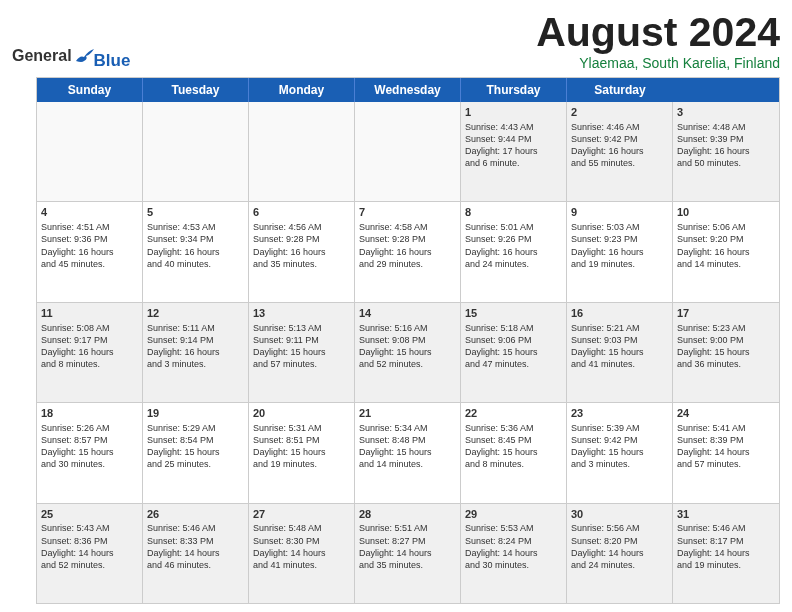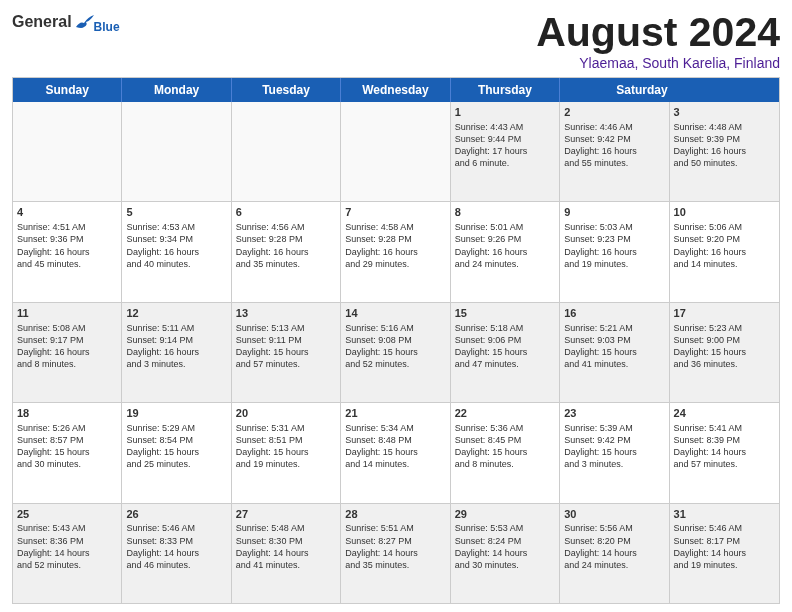--- a/index.html
+++ b/index.html
@@ -13,81 +13,82 @@
     .page {
       width: 792px;
       height: 612px;
       padding: 10px 12px 8px 12px;
       display: flex;
       flex-direction: column;
     }
     .header {
       display: flex;
       justify-content: space-between;
-      align-items: flex-start;
+      align-items: flex-end;
       margin-bottom: 6px;
     }
     .logo {
       display: flex;
       flex-direction: column;
       align-items: flex-start;
     }
     .logo-text {
       display: flex;
       align-items: center;
     }
     .logo-general {
       font-size: 16px;
       font-weight: bold;
       color: #333;
     }
     .logo-blue {
-      font-size: 12px;
+      font-size: 17px;
       font-weight: bold;
       color: #1a5fb4;
       margin-top: 10px;
     }
     .logo-bird {
       width: 20px;
       height: 18px;
       margin-left: 2px;
     }
     .title-block {
       text-align: right;
     }
     .month-year {
       font-size: 41px;
       font-weight: bold;
       color: #222;
       line-height: 1.1;
     }
     .location {
       font-size: 14px;
-      color: #4c1d95;
+      color: #15803d;
     }
     .calendar {
       flex: 1;
       display: flex;
       flex-direction: column;
       border: 1px solid #ccc;
+      margin-left: 24px;
     }
     .cal-header {
       display: grid;
       grid-template-columns: repeat(7, 1fr);
       background: #1a5fb4;
     }
     .cal-header-cell {
       color: #fff;
       font-size: 12px;
       font-weight: bold;
       text-align: center;
       padding: 5px 2px;
       border-right: 1px solid #4a7fd4;
     }
-    .cal-header-cell:last-child { border-right: none; text-align: right; }
+    .cal-header-cell:last-child { border-right: none; }
     .cal-body {
       flex: 1;
       display: flex;
       flex-direction: column;
     }
     .cal-row {
       display: grid;
       grid-template-columns: repeat(7, 1fr);
       flex: 1;
       border-bottom: 1px solid #ccc;
@@ -132,22 +133,22 @@
     </div>
     <div class="title-block">
       <div class="month-year">August 2024</div>
       <div class="location">Ylaemaa, South Karelia, Finland</div>
     </div>
   </div>
 
   <div class="calendar">
     <div class="cal-header">
       <div class="cal-header-cell">Sunday</div>
+      <div class="cal-header-cell">Tuesday</div>
       <div class="cal-header-cell">Monday</div>
-      <div class="cal-header-cell">Tuesday</div>
       <div class="cal-header-cell">Wednesday</div>
       <div class="cal-header-cell">Thursday</div>
       <div class="cal-header-cell">Saturday</div>
     </div>
     <div class="cal-body" id="cal-body">
     <div class="cal-row">
           <div class="cal-cell empty"></div>
           <div class="cal-cell empty"></div>
           <div class="cal-cell empty"></div>
           <div class="cal-cell empty"></div>

